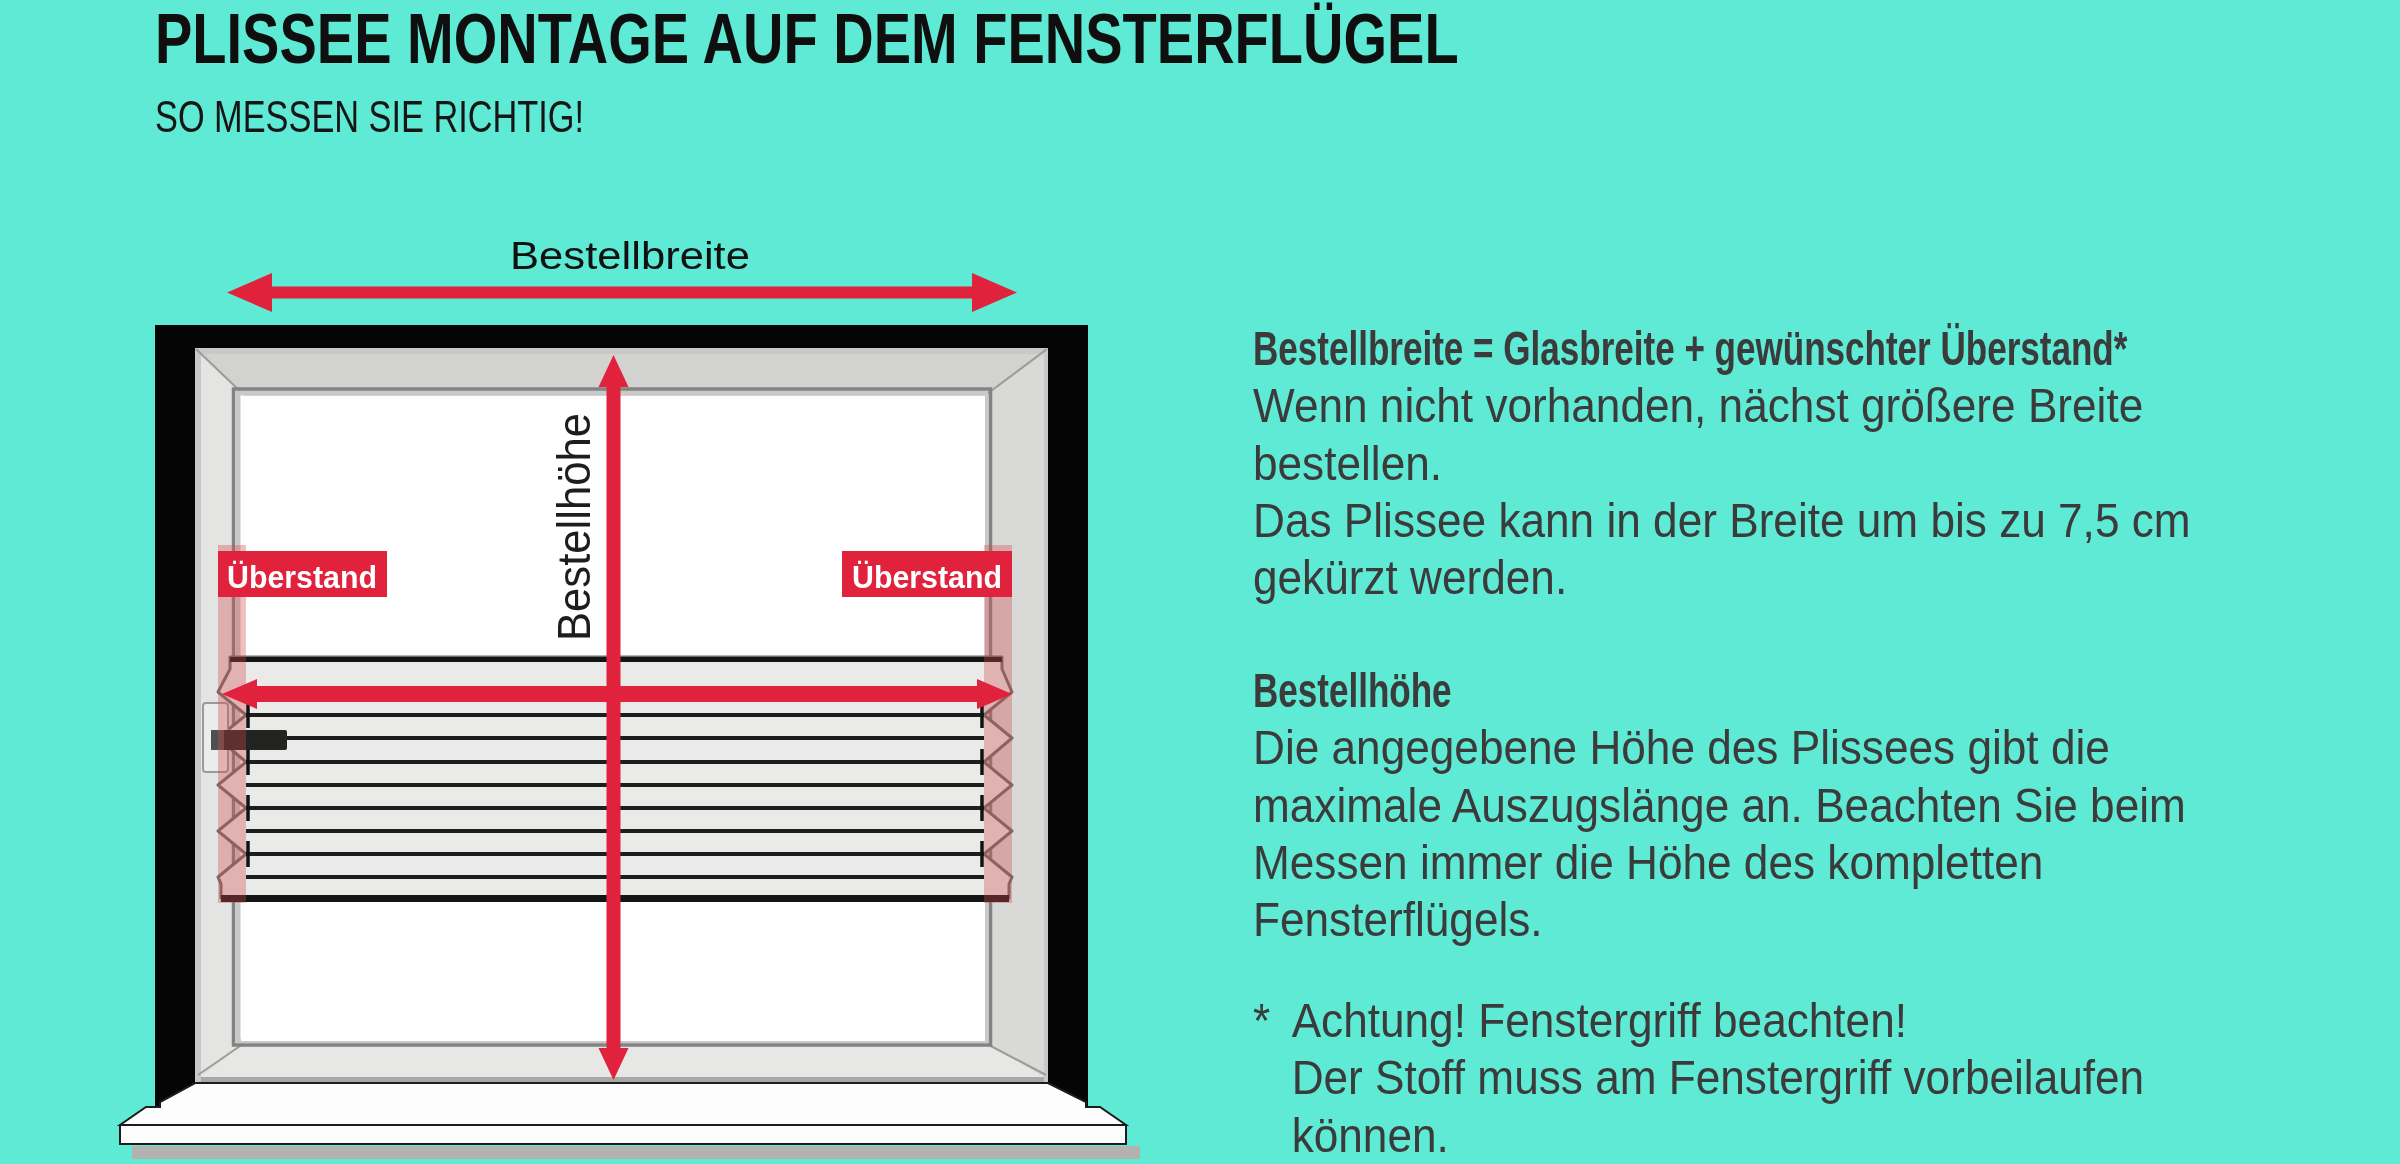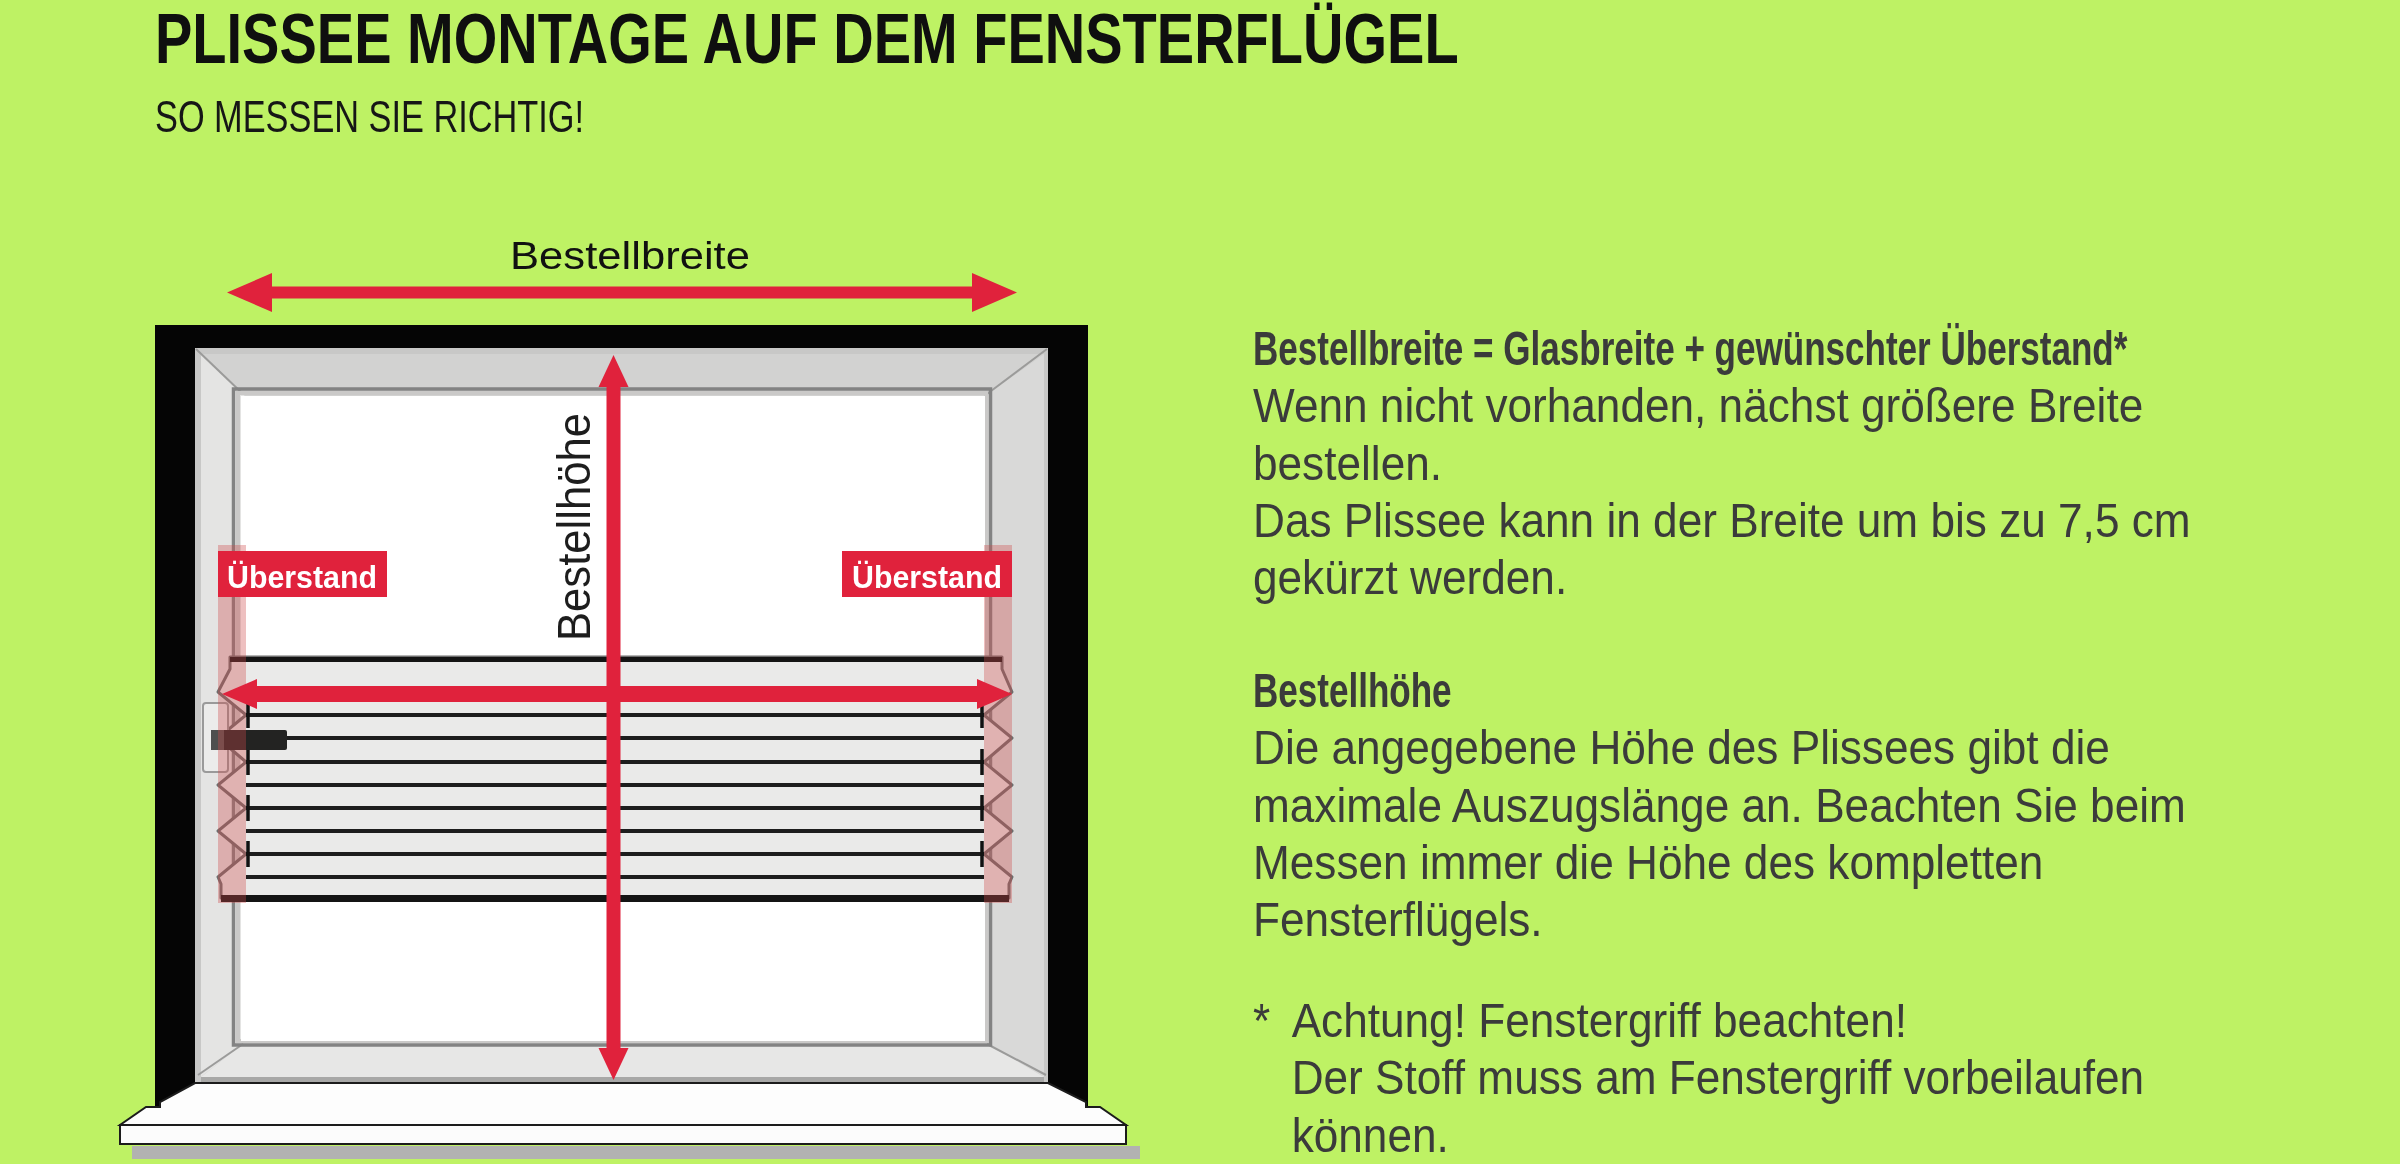--- a/index.html
+++ b/index.html
@@ -1,16 +1,16 @@
 <!DOCTYPE html>
 <html><head>
 <meta charset="utf-8">
 <style>
   html,body{margin:0;padding:0;background:#fff;}
-  #stage{position:relative;width:2400px;height:1164px;background:#bef264;overflow:hidden;
+  #stage{position:relative;width:2400px;height:1164px;background:#5eead4;overflow:hidden;
          font-family:"Liberation Sans","DejaVu Sans",sans-serif;}
   
   .page-title{position:absolute;left:155px;top:4px;font-size:70px;line-height:70px;font-weight:bold;
               color:#0f0f0f;white-space:nowrap;transform:scaleX(.80);transform-origin:left top;letter-spacing:0;}
   .page-subtitle{position:absolute;left:155px;top:95px;font-size:44px;line-height:44px;font-weight:400;
               color:#161616;white-space:nowrap;transform:scaleX(.78);transform-origin:left top;}
   
   .rcol p{margin:0;}
   .para{position:absolute;left:1253px;width:1500px;color:#3b3b3b;font-size:48px;line-height:57.3px;white-space:nowrap;}
   .hl{font-weight:bold;transform:scaleX(.73);transform-origin:left top;}

